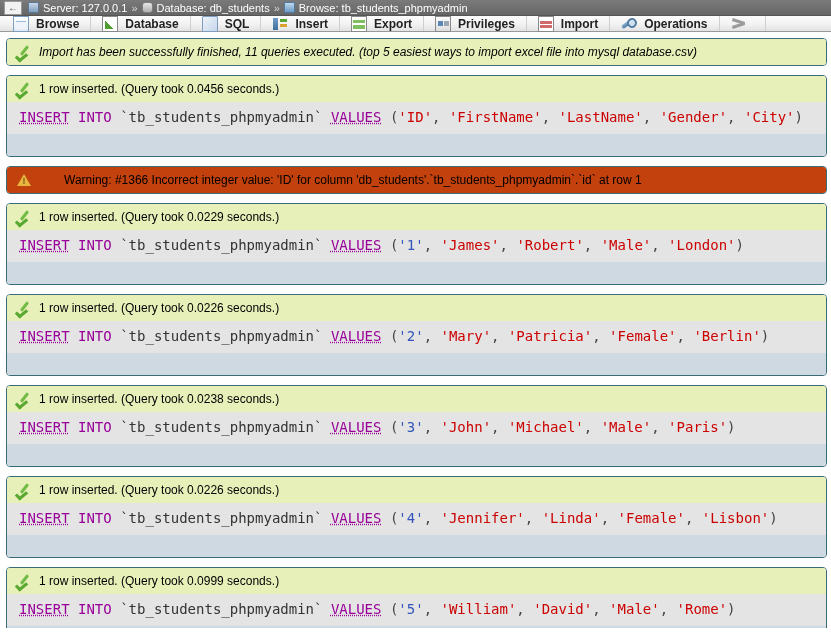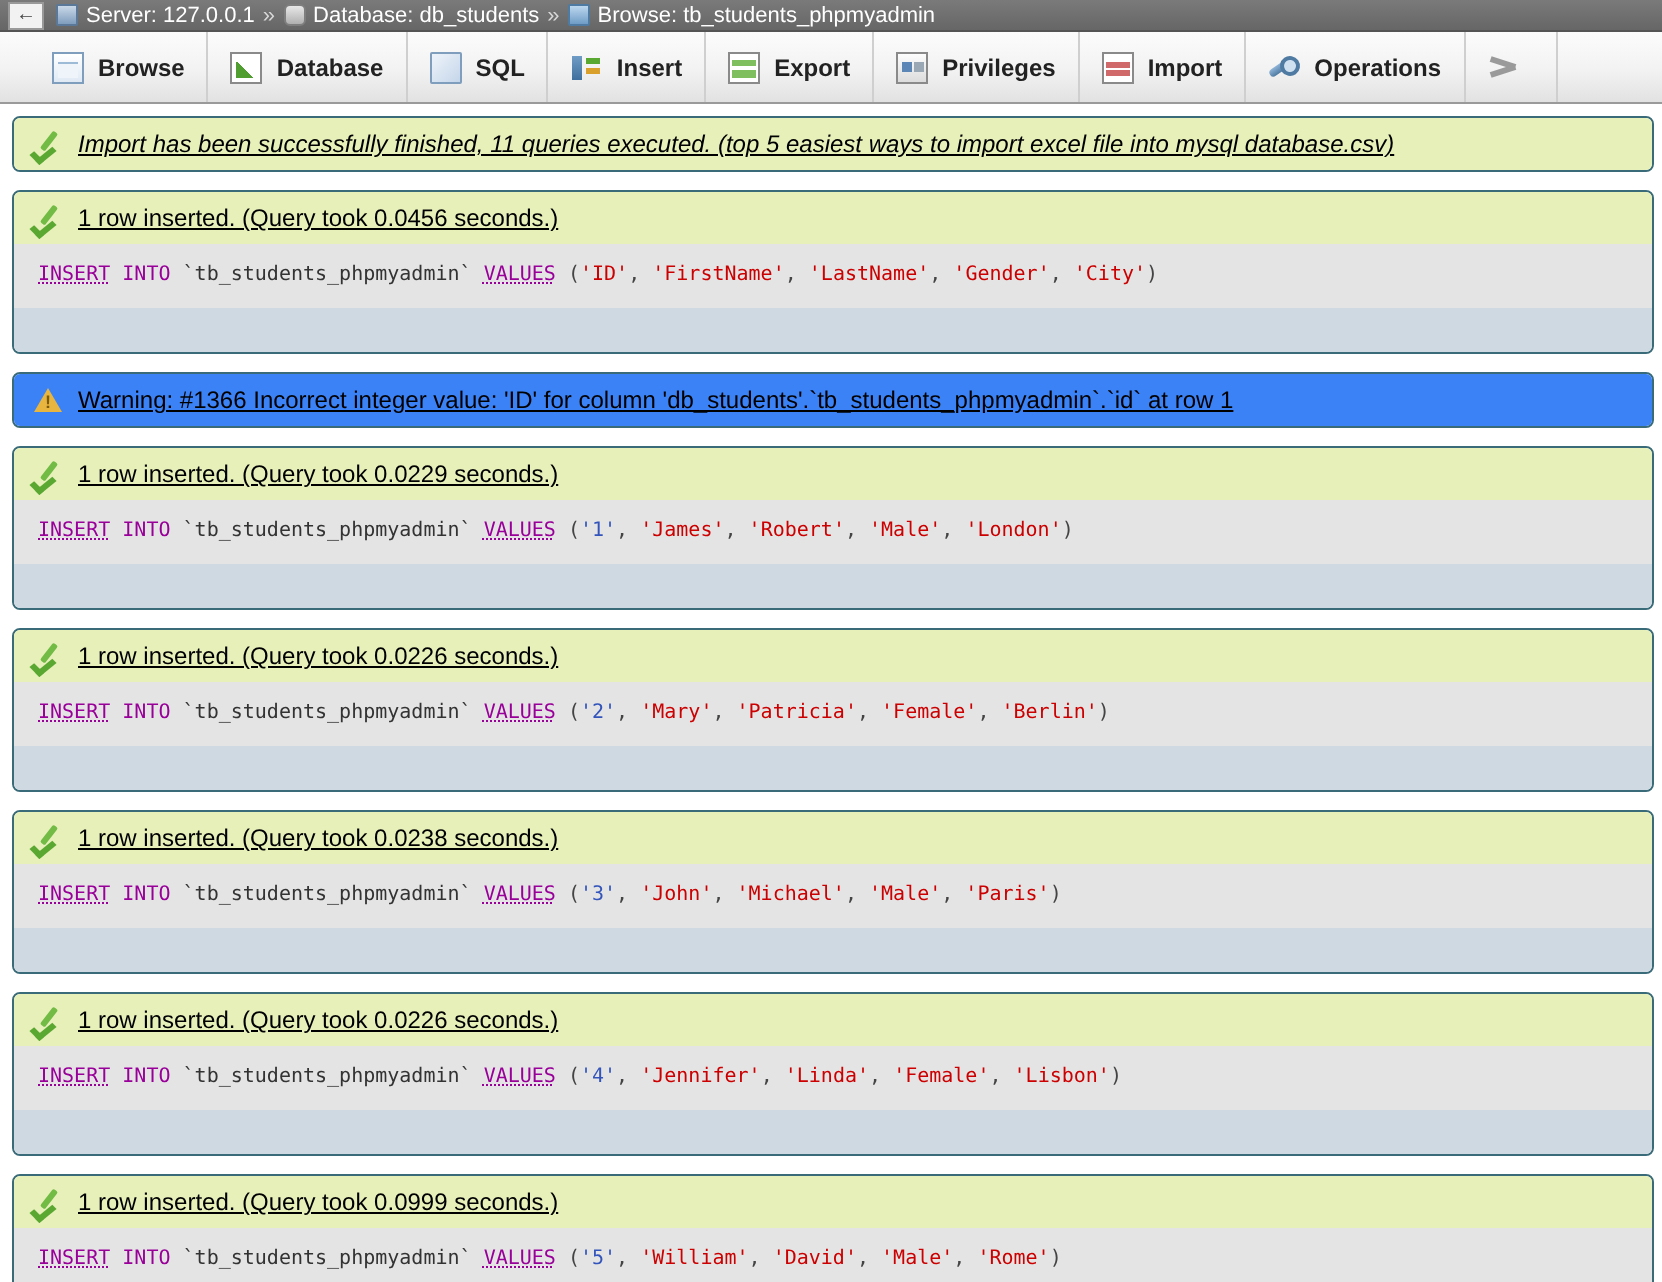--- a/index.html
+++ b/index.html
@@ -46,26 +46,26 @@
     margin-right: 4px;
     border-radius: 1px;
     flex: none;
   }
   .ic-server { background: linear-gradient(to bottom,#c9d8e8,#7f9dbd); border: 1px solid #5b7898; }
   .ic-database { background: linear-gradient(to bottom,#e8e8e8,#b0b0b0); border: 1px solid #7e7e7e; border-radius: 3px; }
   .ic-table-crumb { background: linear-gradient(to bottom,#bcd7ef,#6f9cc6); border: 1px solid #4f7aa1; }
 
   
   .tabbar {
-    height: 36px;
+    height: 16px;
     background: linear-gradient(to bottom, #fcfcfc 0%, #f2f2f2 55%, #e2e2e2 100%);
     border-bottom: 1px solid #9a9a9a;
     display: flex;
     align-items: stretch;
-    padding-left: 15px;
+    padding-left: 2px;
   }
   .tab {
     display: flex; align-items: center;
     padding: 0 11px;
     border-right: 1px solid #cfcfcf;
     cursor: pointer;
     white-space: nowrap;
   }
   .tab-label {
     font-size: 12px;
@@ -161,24 +161,23 @@
     margin: 0 2px 9px 4px;
     overflow: hidden;
     background: #ffffff;
   }
   .notice-head {
     display: flex;
     align-items: center;
     padding: 5px 8px 5px 9px;
     font-size: 12px;
     line-height: 14px;
-    text-decoration: underline;
   }
   .notice-success .notice-head { background: #e8f0ba; }
-  .notice-warning .notice-head { background: #3b82f6; }
+  .notice-warning .notice-head { background: #c2410c; gap: 25px; }
   .notice-icon { width: 16px; height: 16px; margin-right: 7px; flex: none; position: relative; }
   .ic-check::before {
     content: "";
     position: absolute;
     left: 2px; top: 7px;
     width: 4px; height: 8px;
     border-right: 3px solid #5aa832;
     border-bottom: 3px solid #5aa832;
     transform: rotate(45deg) skew(-6deg);
   }
@@ -208,21 +207,21 @@
     font-size: 9px; font-weight: bold; line-height: 10px;
     color: #7a5a10;
   }
   .notice-text-italic { font-style: italic; }
 
   
   .sql-body {
     background: #e4e4e4;
     padding: 8px 10px 9px 12px;
     font-family: "DejaVu Sans Mono", "Liberation Mono", monospace;
-    font-size: 10px;
+    font-size: 14px;
     line-height: 15px;
     white-space: nowrap;
     overflow: hidden;
   }
   .sql-footer {
     background: #cfd9e2;
     height: 22px;
   }
 
   

